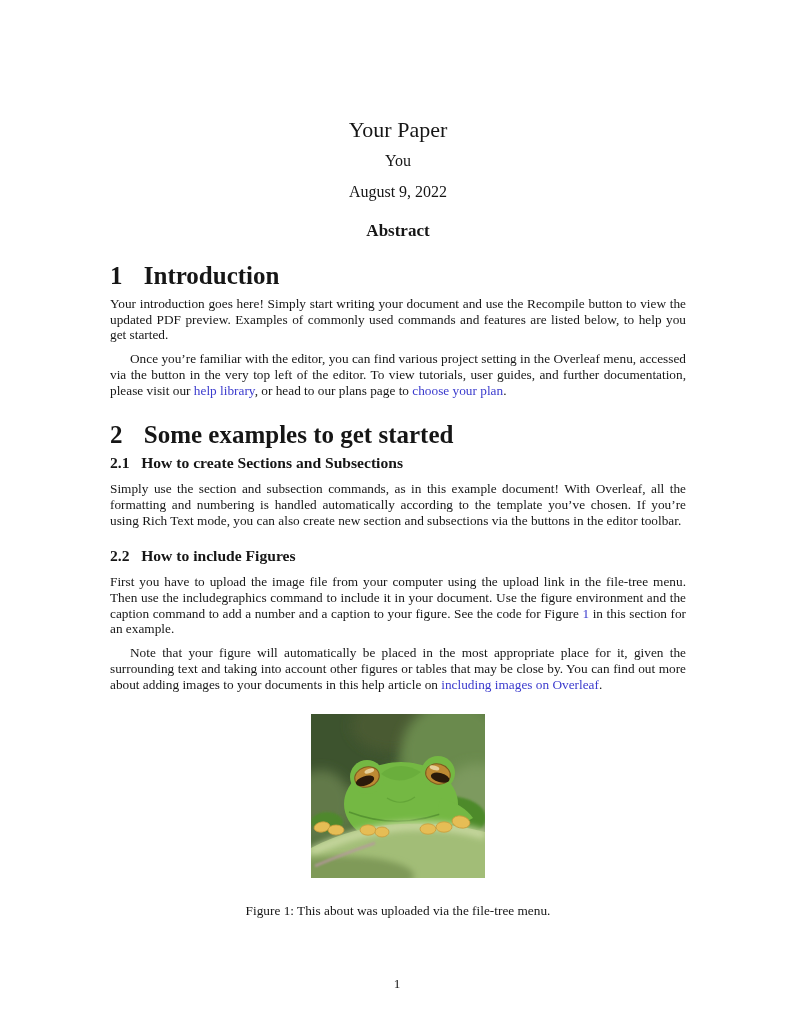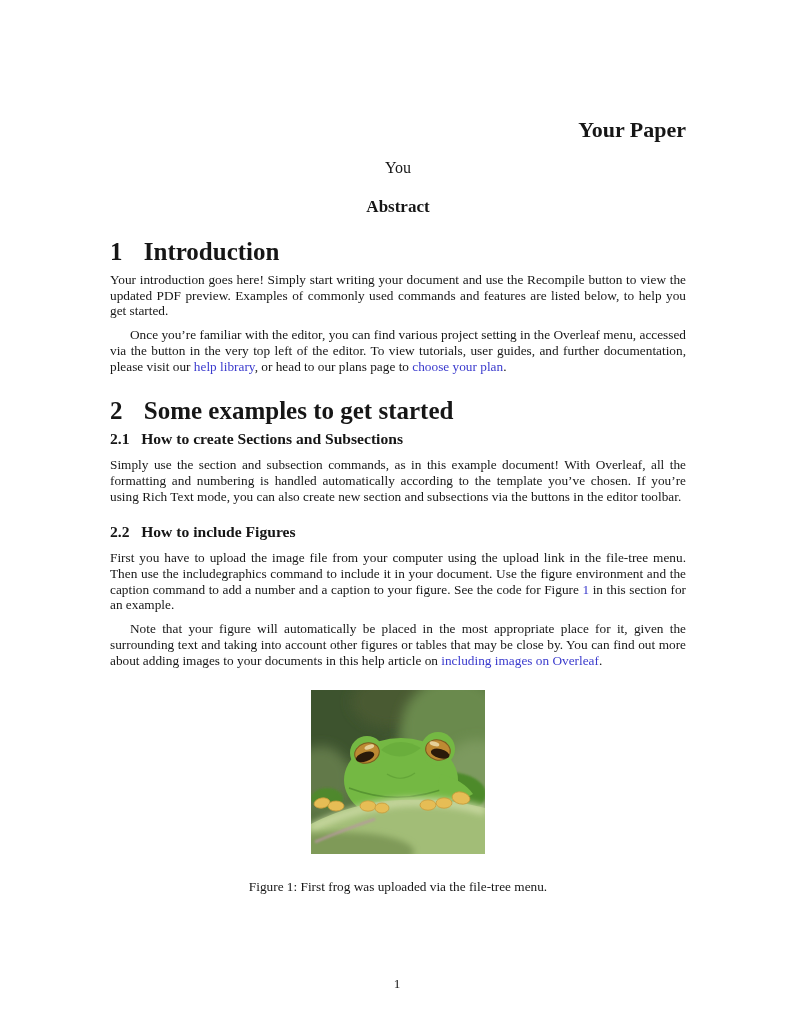--- a/index.html
+++ b/index.html
@@ -16,27 +16,27 @@
     margin: 0 auto;
   }
   .content {
     position: absolute;
     left: 110px;
     top: 0;
     width: 576px;
   }
   .doc-title {
     margin-top: 116px;
-    text-align: right;
+    text-align: center;
     font-size: 22px;
-    font-weight: 700;
+    font-weight: 400;
     line-height: 27px;
   }
   .doc-author {
-    margin-top: 15px;
+    margin-top: 8px;
     text-align: center;
     font-size: 16px;
     line-height: 19px;
   }
   .doc-date {
     margin-top: 12px;
     text-align: center;
     font-size: 16px;
     line-height: 19px;
   }
@@ -106,20 +106,21 @@
   }
 </style>
 </head>
 <body>
 
 <div class="page">
   <div class="content">
 
     <h1 class="doc-title">Your Paper</h1>
     <div class="doc-author">You</div>
+    <div class="doc-date">August 9, 2022</div>
 
     <div class="abstract-heading">Abstract</div>
 
     <h2 class="sec"><span class="h-num">1</span><span>Introduction</span></h2>
 
     <p class="body">Your introduction goes here! Simply start writing your document and use the Recompile button to view the updated PDF preview. Examples of commonly used commands and features are listed below, to help you get started.</p>
 
     <p class="body cont"><span>Once you’re familiar with the editor, you can find various project setting in the Overleaf menu, accessed via the button in the very top left of the editor. To view tutorials, user guides, and further documentation, please visit our </span><a class="doclink">help library</a><span>, or head to our plans page to </span><a class="doclink">choose your plan</a><span>.</span></p>
 
     <h2 class="sec"><span class="h-num">2</span><span>Some examples to get started</span></h2>
@@ -197,18 +198,18 @@
               <ellipse cx="71" cy="118" rx="7" ry="5" fill="#e6bd55"></ellipse>
               <ellipse cx="117" cy="115" rx="8" ry="5.2" fill="#e6bd55"></ellipse>
               <ellipse cx="133" cy="113" rx="8" ry="5.2" fill="#e6bd55"></ellipse>
               <ellipse cx="150" cy="108" rx="9" ry="6" transform="rotate(12 150 108)" fill="#e6bd55"></ellipse>
             </g>
           </g>
         </svg>
       </span>
     </div>
 
-    <div class="figure-caption">Figure 1: First frog was uploaded via the file-tree menu.</div>
+    <div class="figure-caption">Figure 1: This about was uploaded via the file-tree menu.</div>
 
   </div>
 
   <div class="page-number">1</div>
 </div>
 
 </body></html>

